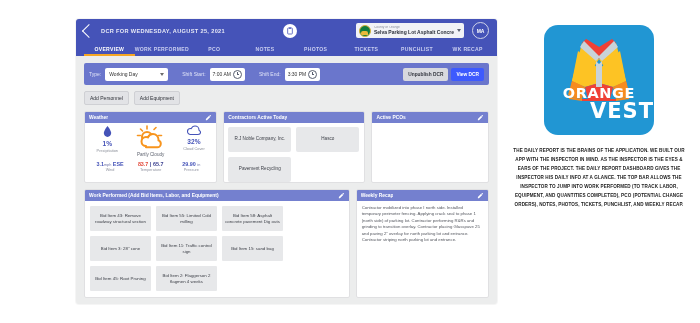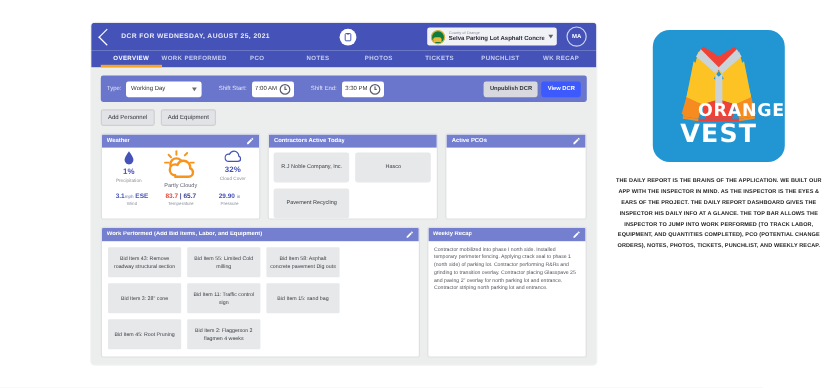--- a/index.html
+++ b/index.html
@@ -166,25 +166,25 @@
     text-align:left;
   }
 
   
   .right{position:absolute;left:505px;top:25px;width:188px;}
   .logo-box{
     width:110px;height:110px;border-radius:14px;background:#2196d3;margin:0 auto;
     position:relative;overflow:hidden;
   }
   .logo-word1{
-    position:absolute;left:0;right:0;top:60px;text-align:right;color:#fff;
+    position:absolute;left:0;right:0;top:60px;text-align:center;color:#fff;
     font-size:14.5px;font-weight:700;letter-spacing:.6px;font-family:"DejaVu Sans",sans-serif;
   }
   .logo-word2{
-    position:absolute;left:0;right:0;top:74px;text-align:center;color:#fff;
+    position:absolute;left:0;right:0;top:74px;text-align:right;color:#fff;
     font-size:21px;font-weight:700;letter-spacing:1px;font-family:"DejaVu Sans",sans-serif;
   }
   .blurb{
     margin-top:12px;text-align:center;font-size:4.6px;line-height:1.95;color:#1b1b1b;
     font-weight:700;letter-spacing:.1px;padding:0 4px;
   }
 </style>
 </head>
 <body>
 

